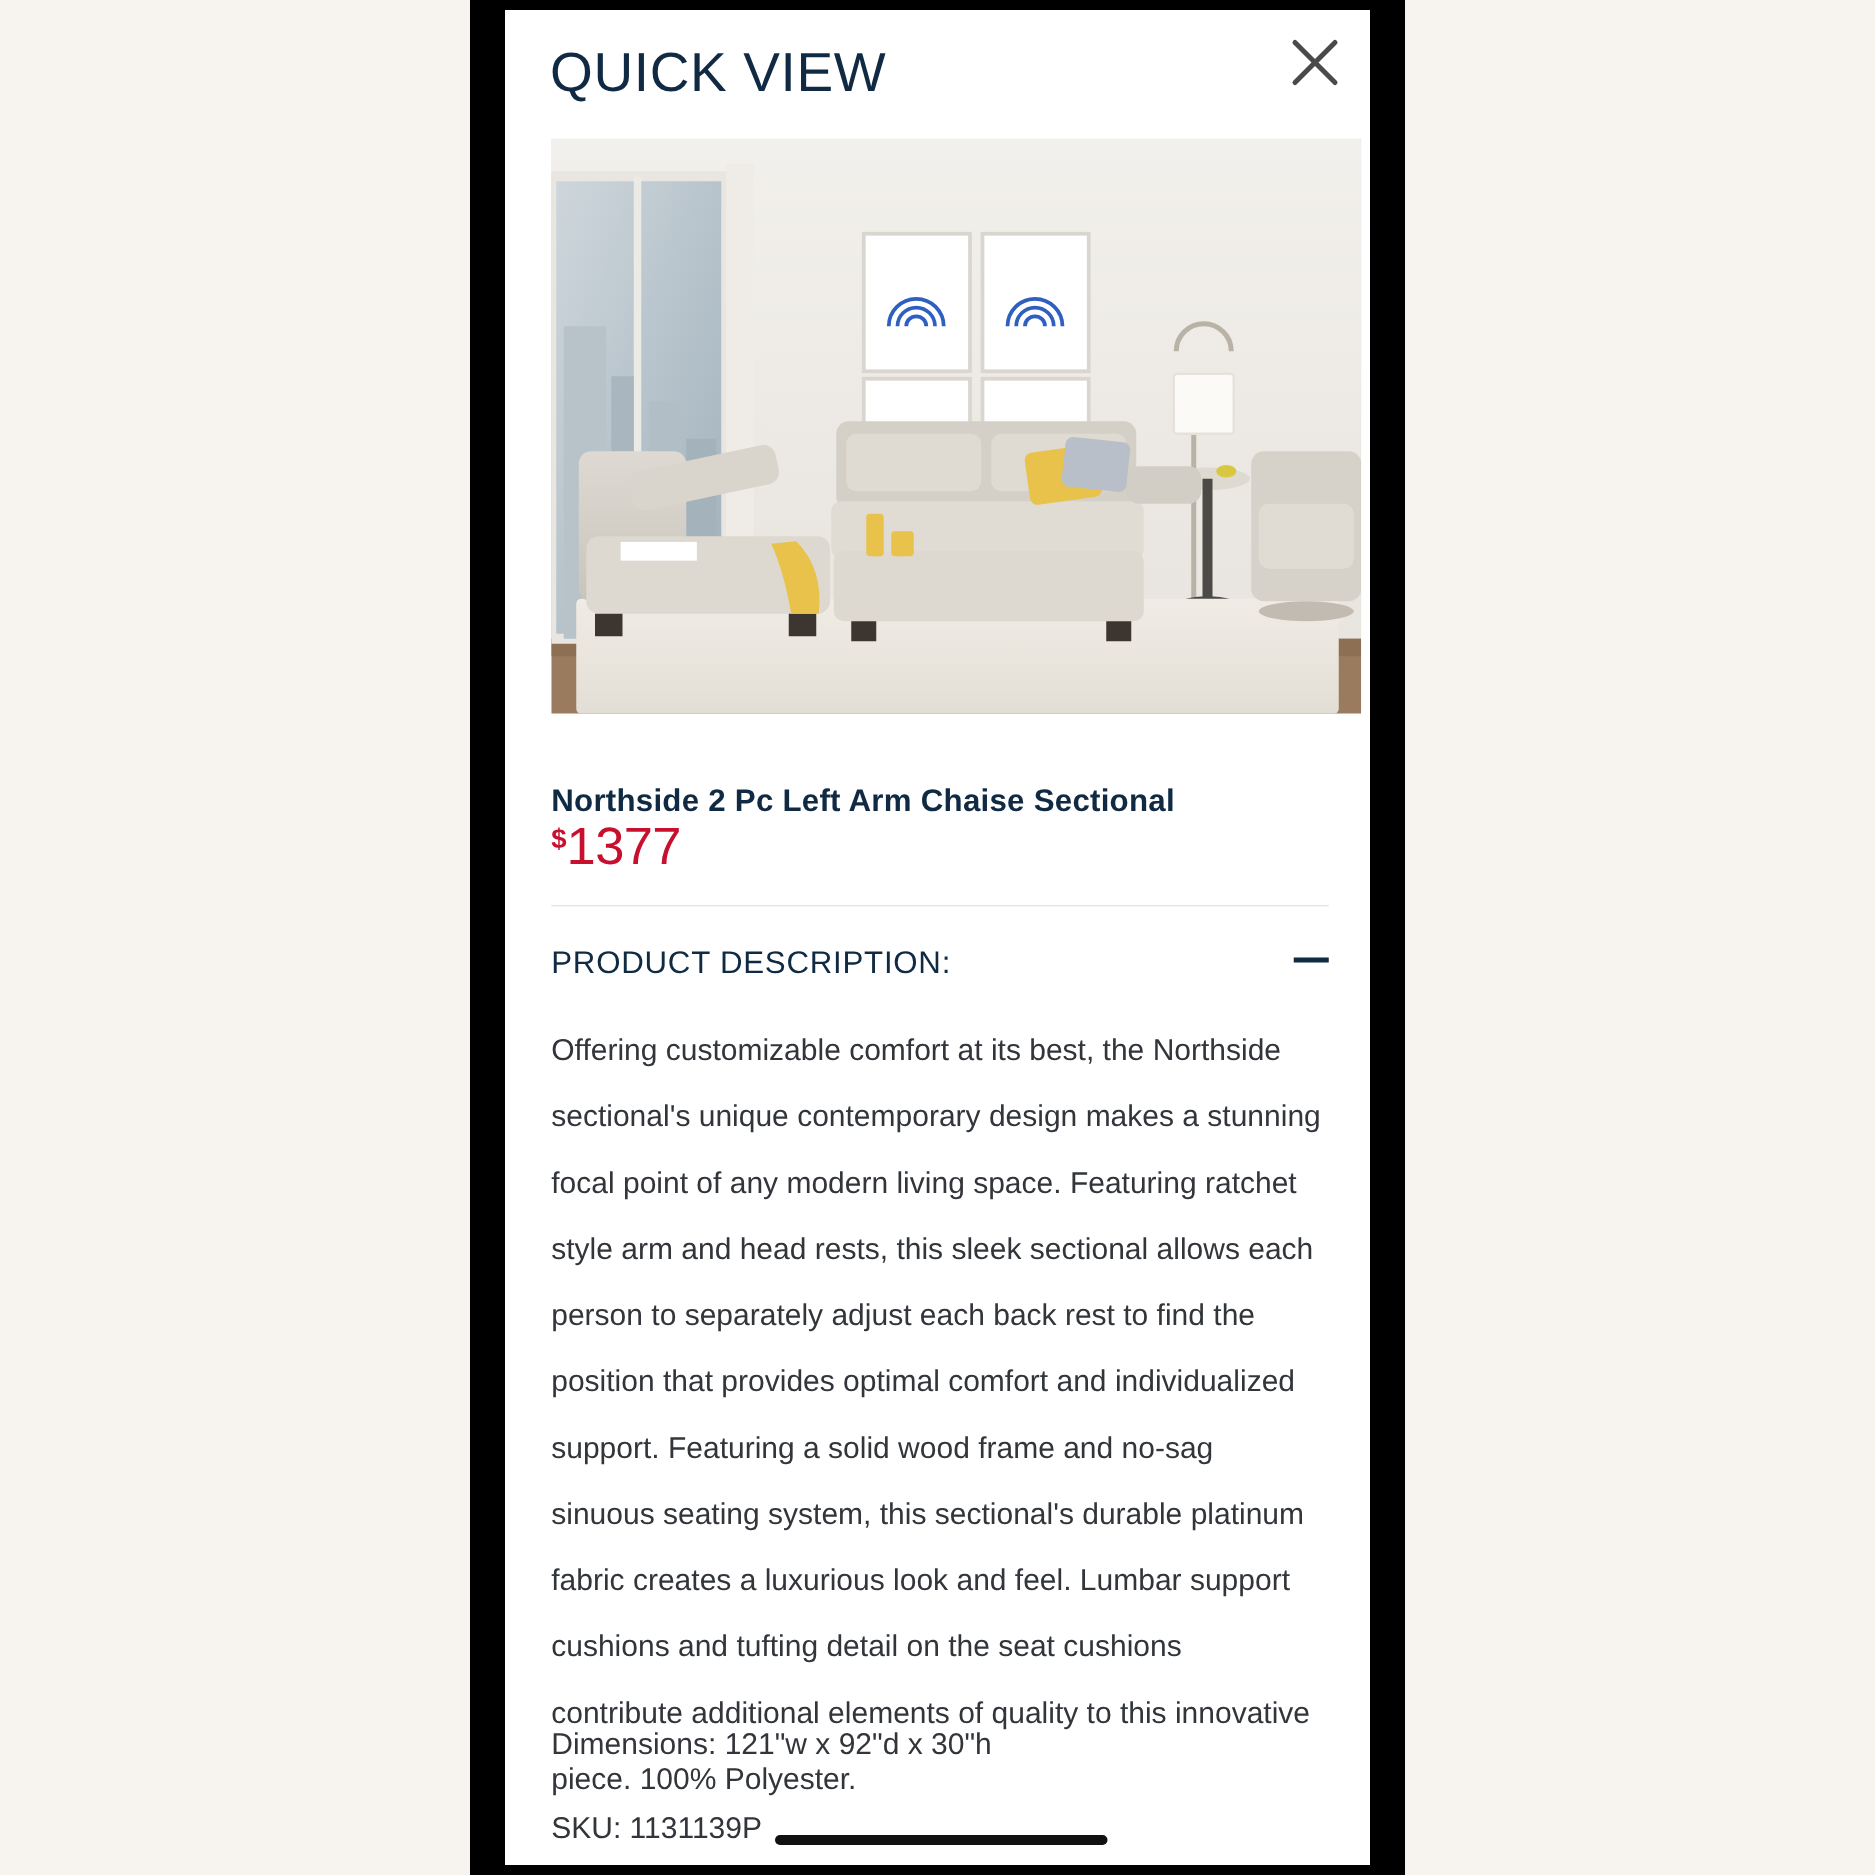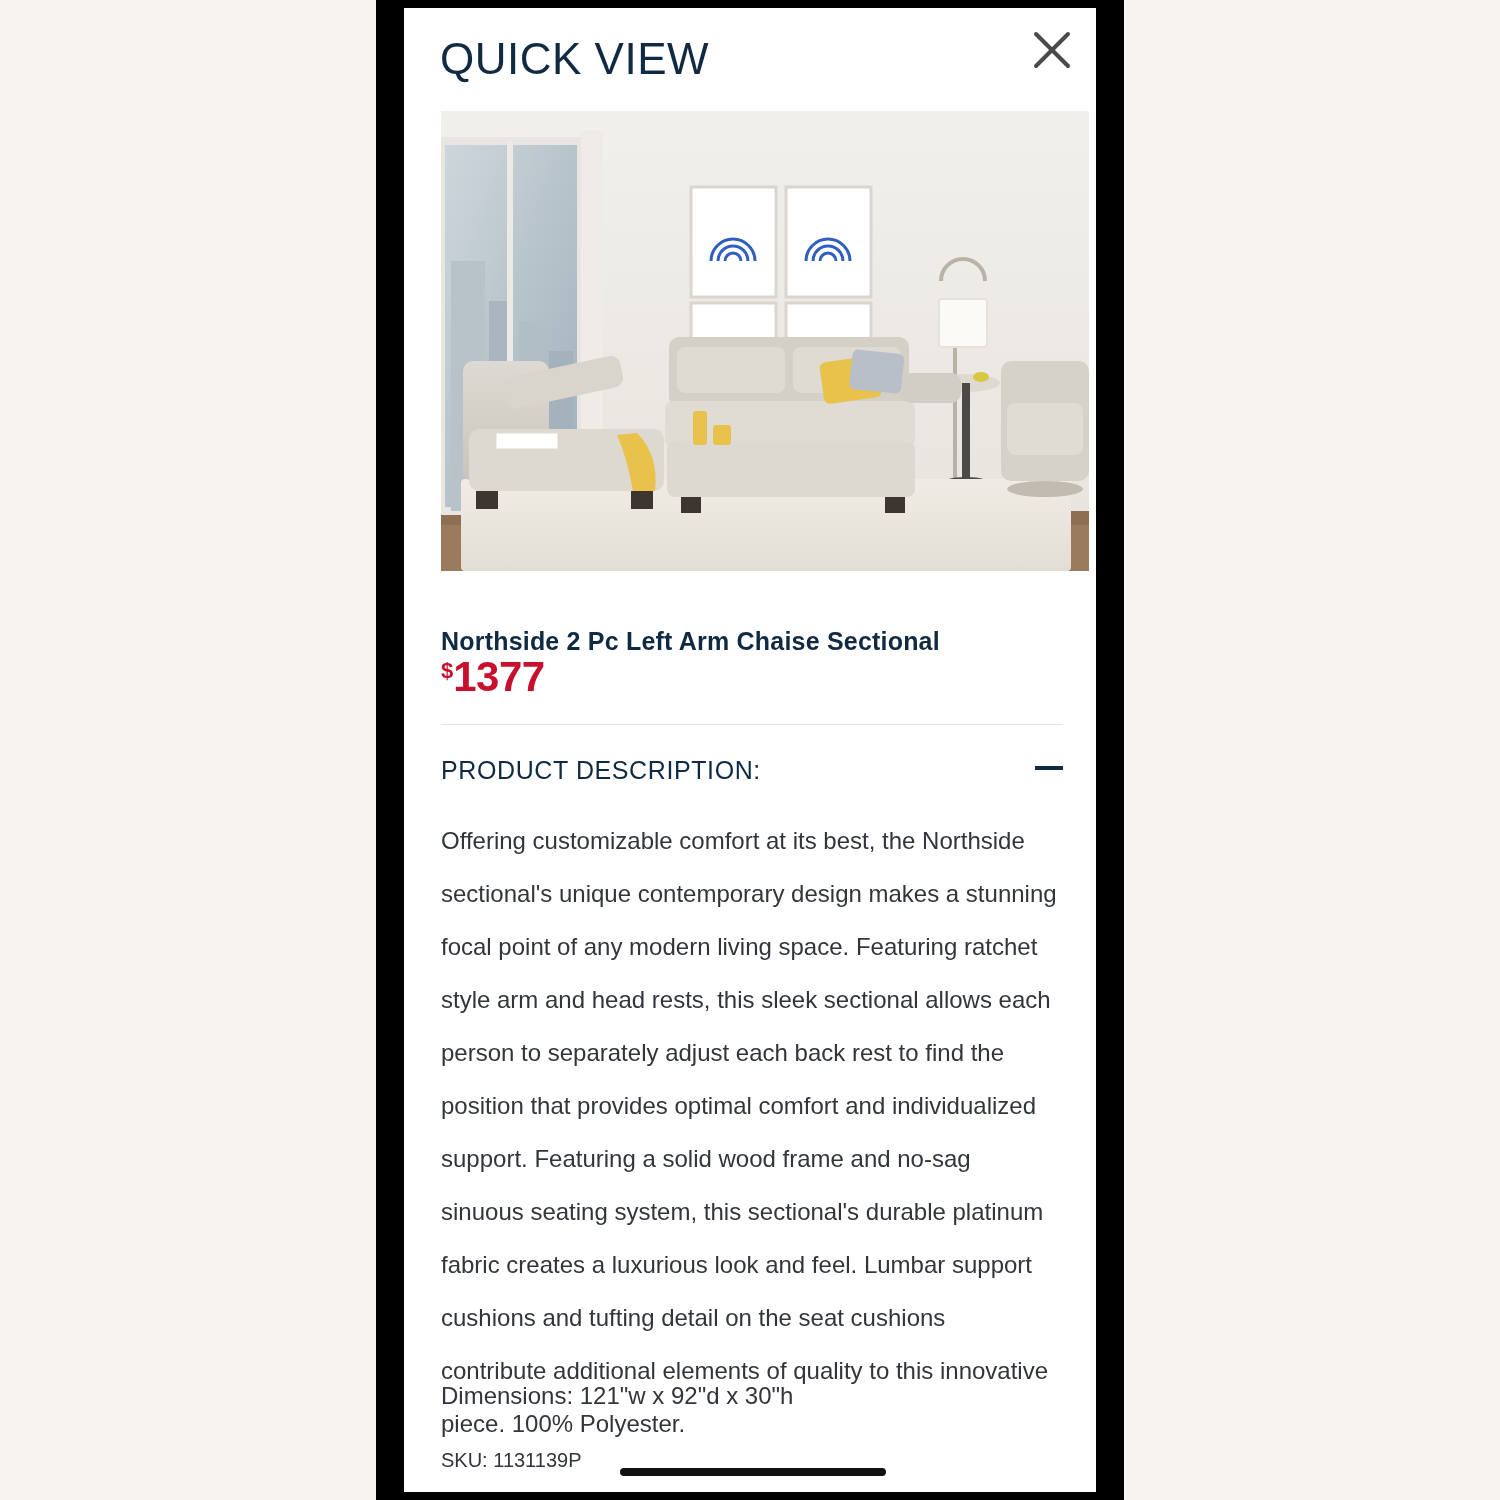--- a/index.html
+++ b/index.html
@@ -95,21 +95,21 @@
   }
   .price-currency {
     font-size: 22px;
     font-weight: bold;
     vertical-align: top;
     position: relative;
     top: 4px;
   }
   .price-value {
     font-size: 42px;
-    font-weight: bold;
+    font-weight: normal;
     letter-spacing: -0.5px;
   }
   .divider {
     position: absolute;
     left: 37px;
     top: 716px;
     width: 622px;
     height: 1px;
     background: #e2e2e2;
   }
@@ -157,21 +157,21 @@
     top: 1374px;
     width: 616px;
     font-size: 24px;
     color: #32363b;
   }
   .desc-sku {
     position: absolute;
     left: 37px;
     top: 1441px;
     width: 400px;
-    font-size: 20px;
+    font-size: 24px;
     color: #32363b;
   }
   
   .home-indicator {
     position: absolute;
     left: 216px;
     top: 1460px;
     width: 266px;
     height: 8px;
     border-radius: 4px;

